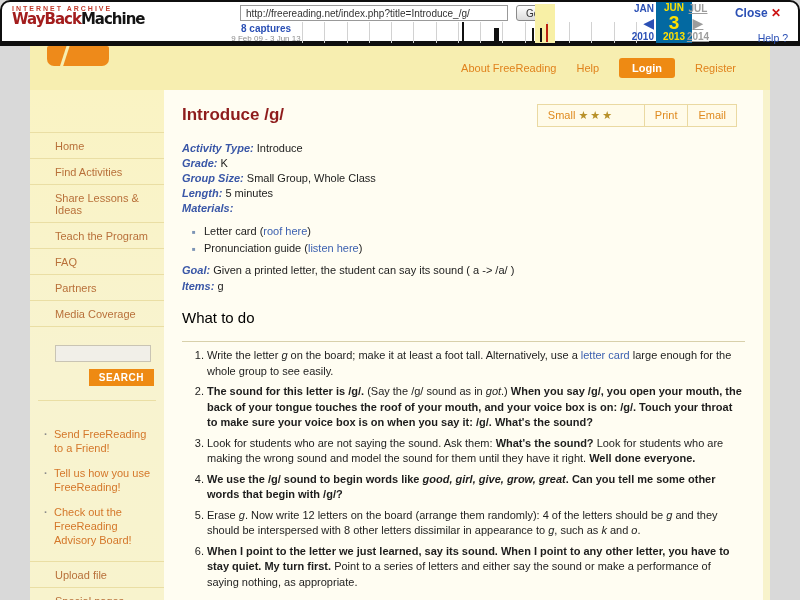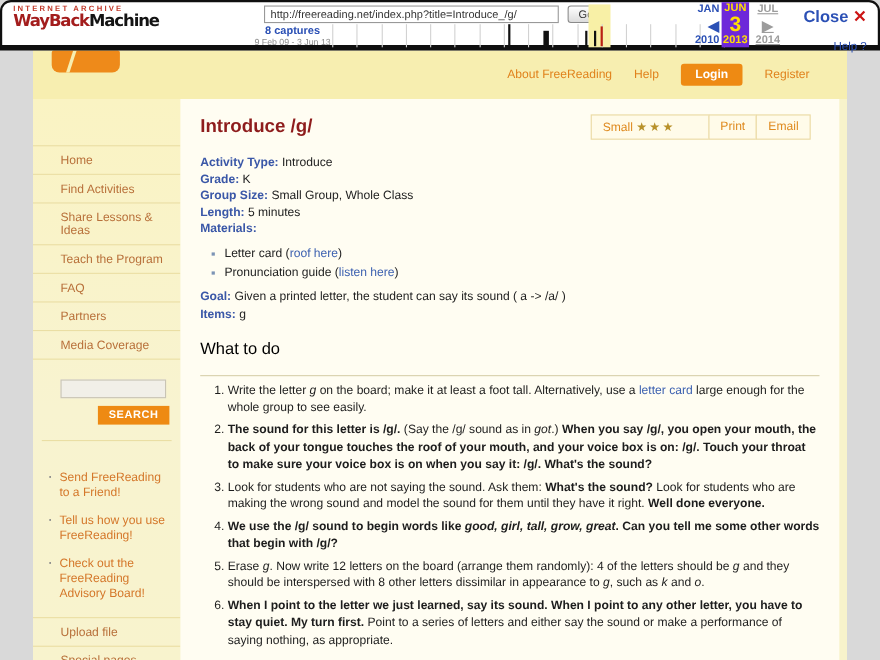--- a/index.html
+++ b/index.html
@@ -35,26 +35,26 @@
   .wb-captures .rng { color:#8d8d8d; font-size:8px; line-height:10px; }
   .wb-timeline { position:absolute; left:300px; top:20px; width:356px; height:21px; }
   .wb-tick { position:absolute; top:0; bottom:0; width:1px; background:#d2d2d2; }
   .wb-highlight { position:absolute; top:-18px; bottom:0; background:#f8f0a6; }
   .wb-bar { position:absolute; bottom:1px; }
   .wb-col { position:absolute; top:1px; text-align:center; }
   .wb-col .m { font-size:10px; font-weight:bold; line-height:12px; }
   .wb-col .a { font-size:14px; line-height:16px; }
   .wb-col .y { font-size:10px; font-weight:bold; line-height:12px; }
   .col-prev { left:612px; width:40px; color:#2b50b5; text-align:right; }
-  .col-cur  { left:654px; width:25px; top:0; height:41px; background:#6d28d9; color:#ffe000; }
+  .col-cur  { left:654px; width:36px; top:0; height:41px; background:#0369a1; color:#ffe000; }
   .col-cur .d { font-size:19px; font-weight:bold; line-height:17px; }
   .col-cur .m { line-height:12px; }
   .col-next { left:674px; width:42px; color:#9c9c9c; text-align:center; padding-left:2px;text-decoration:underline; }
   .col-ctrl { position:absolute; right:10px; top:4px; text-align:right; width:60px; }
-  .wb-close { font-size:15px; font-weight:bold; color:#2b50b5; cursor:pointer; }
+  .wb-close { font-size:12px; font-weight:bold; color:#2b50b5; cursor:pointer;text-align:center; }
   .wb-close .x { color:#cc1414; font-weight:bold; }
   .wb-help { margin-top:12px; font-size:10.5px; color:#2b50b5; cursor:pointer; }
 
   
   #page { position:absolute; left:30px; right:30px; top:46px; bottom:0; background:#f8f3cb; }
 
   #site-header { position:relative; height:44px; background:#f7eeb0; }
   .logo-mark {
     position:absolute; left:17px; top:0; width:62px; height:20px;
     background:#ee8a1a; border-radius:2px 2px 7px 7px; overflow:hidden;
@@ -107,21 +107,21 @@
   .article-title { font-size:17px; font-weight:bold; color:#8e1c1c; margin:0; }
   .rating-group { position:absolute; top:14px; right:26px; display:flex; }
   .rg-box {
     border:1px solid #ead9a2; background:#fffbe9; color:#df8a1f;
     font-size:11px; padding:4px 10px; margin-left:-1px; white-space:nowrap; cursor:pointer;
   }
   .rg-box.rating { width:108px; cursor:default; }
   .stars { color:#b8912a; letter-spacing:2px; font-size:11px; }
 
   .meta-block { margin-top:16px; font-size:11px; line-height:15px; }
-  .meta-label { color:#3a57a7; font-weight:bold; }
+  .meta-label { color:#3a57a7; font-weight:bold;font-style:italic; }
   .meta-value { color:#222; }
 
   #materials-list { margin:7px 0 5px 10px; padding:0; list-style:none; font-size:11px; line-height:17px; color:#222; }
   #materials-list li { padding-left:12px; position:relative; }
   #materials-list li::before {
     content:"■"; position:absolute; left:0; top:1px; font-size:6px; color:#7c94b5;
   }
   .goal-line, .items-line { font-size:11px; line-height:16px; color:#222; }
 
   .section-heading {
@@ -259,19 +259,19 @@
       </ul>
 
     <div class="goal-line"><span class="meta-label">Goal:</span> <span class="meta-value">Given a printed letter, the student can say its sound ( a -&gt; /a/ )</span></div>
     <div class="items-line"><span class="meta-label">Items:</span> <span class="meta-value">g</span></div>
 
     <h2 class="section-heading">What to do</h2>
     <ol id="steps-list">
         <li><span>Write the letter </span><span class="i">g</span><span> on the board; make it at least a foot tall. Alternatively, use a </span><span class="link">letter card</span><span> large enough for the whole group to see easily.</span></li>
         <li><span class="b">The sound for this letter is /g/.</span><span> (Say the /g/ sound as in </span><span class="i">got</span><span>.) </span><span class="b">When you say /g/, you open your mouth, the back of your tongue touches the roof of your mouth, and your voice box is on: /g/. Touch your throat to make sure your voice box is on when you say it: /g/. What's the sound?</span></li>
         <li><span>Look for students who are not saying the sound. Ask them: </span><span class="b">What's the sound?</span><span> Look for students who are making the wrong sound and model the sound for them until they have it right. </span><span class="b">Well done everyone.</span></li>
-        <li><span class="b">We use the /g/ sound to begin words like </span><span class="bi">good, girl, tall, grow, great</span><span class="b">. Can you tell me some other words that begin with /g/?</span></li>
+        <li><span class="b">We use the /g/ sound to begin words like </span><span class="bi">good, girl, give, grow, great</span><span class="b">. Can you tell me some other words that begin with /g/?</span></li>
         <li><span>Erase </span><span class="i">g</span><span>. Now write 12 letters on the board (arrange them randomly): 4 of the letters should be </span><span class="i">g</span><span> and they should be interspersed with 8 other letters dissimilar in appearance to </span><span class="i">g</span><span>, such as </span><span class="i">k</span><span> and </span><span class="i">o</span><span>.</span></li>
         <li><span class="b">When I point to the letter we just learned, say its sound. When I point to any other letter, you have to stay quiet. My turn first.</span><span> Point to a series of letters and either say the sound or make a performance of saying nothing, as appropriate.</span></li>
       </ol>
 
   </div>
 </div>
 
 </body></html>

